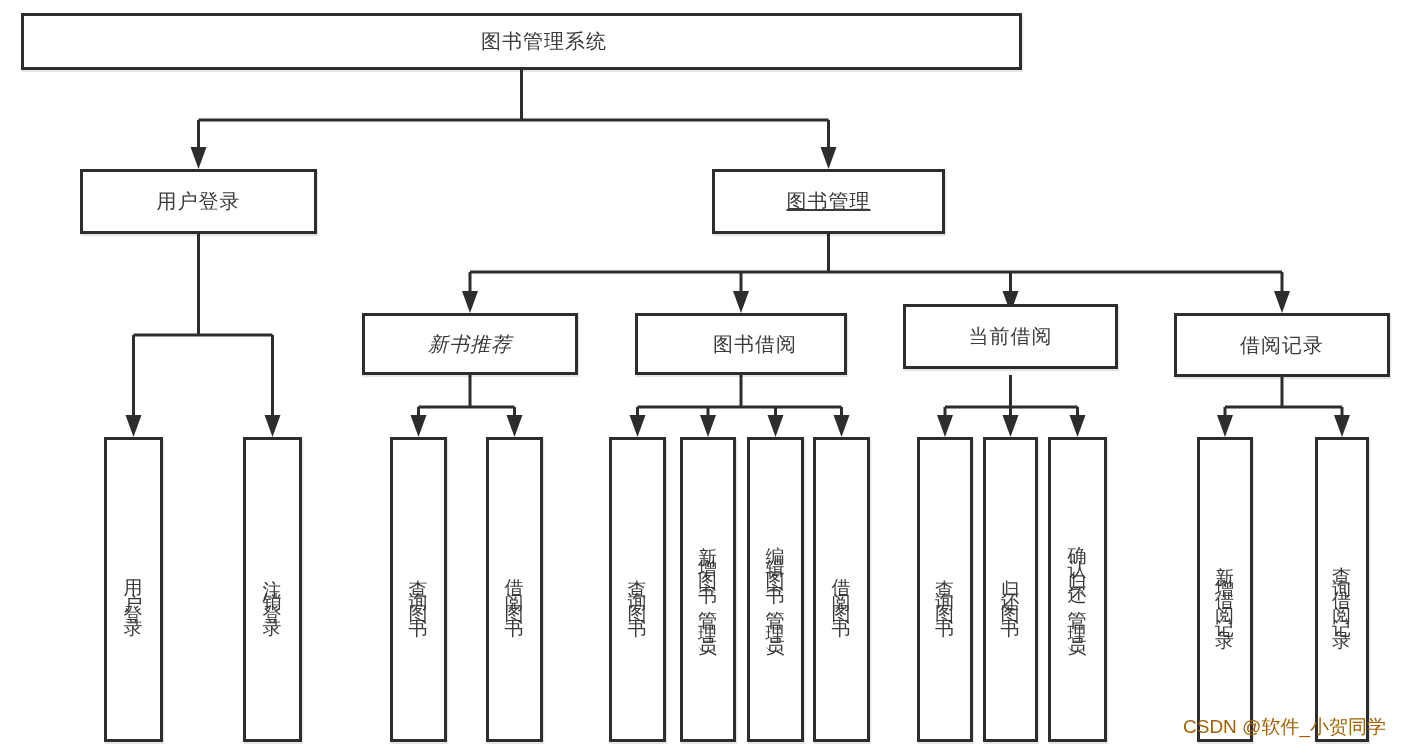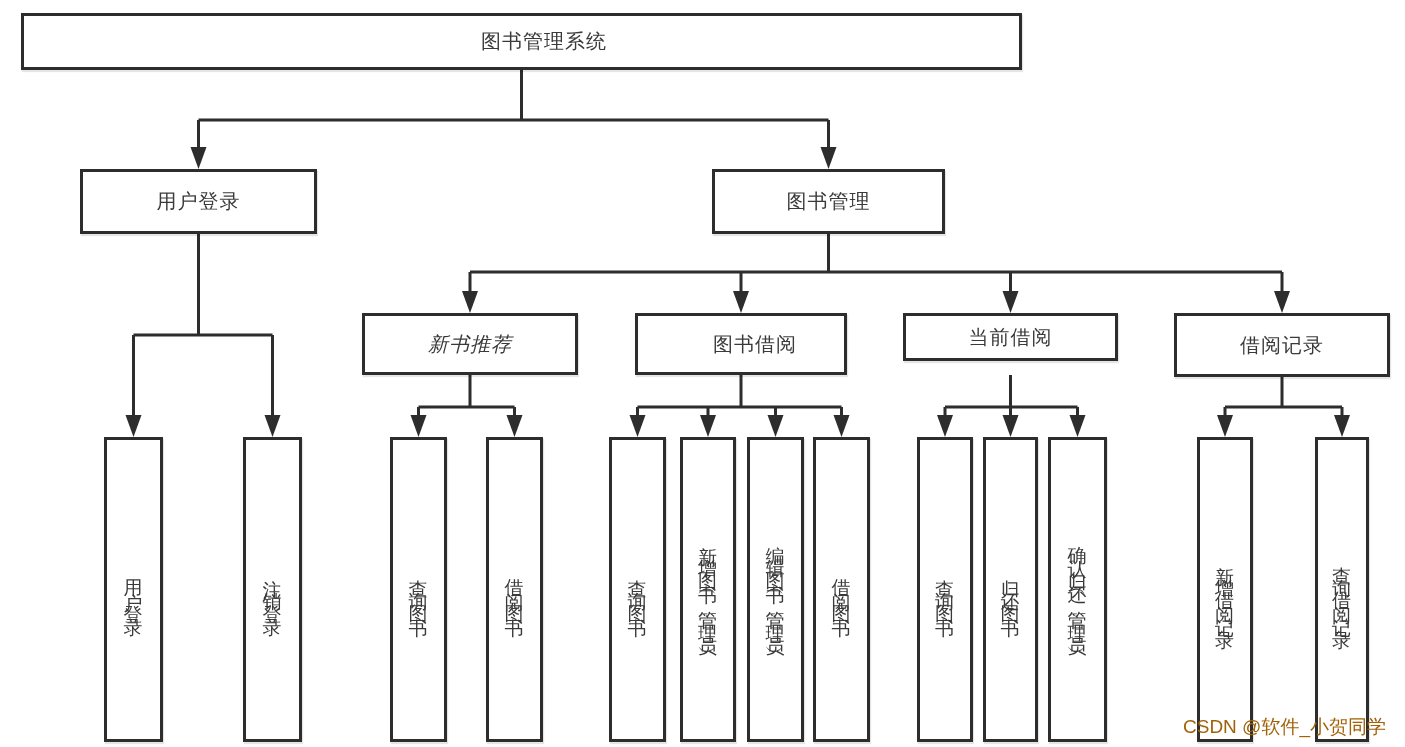--- a/index.html
+++ b/index.html
@@ -37,24 +37,24 @@
     writing-mode: vertical-rl;
     text-orientation: mixed;
     font-size: 19px;
     line-height: 1;
     letter-spacing: 13px;
     white-space: nowrap;
   }
   
   .n-root          { left: 21px;   top: 13px;  width: 1001px; height: 57px; padding-left: 45px; }
   .n-user-login    { left: 80px;   top: 169px; width: 237px;  height: 65px; }
-  .n-book-mgmt     { left: 712px;  top: 169px; width: 233px;  height: 65px; }
+  .n-book-mgmt     { left: 712px;  top: 169px; width: 233px;  height: 65px; text-decoration: underline; }
   .n-new-books     { left: 362px;  top: 313px; width: 216px;  height: 62px; font-style: italic; }
   .n-book-borrow   { left: 635px;  top: 313px; width: 212px;  height: 62px; padding-left: 28px; }
-  .n-cur-borrow    { left: 903px;  top: 313px; width: 215px;  height: 48px; font-family: Liberation Serif, serif; }
+  .n-cur-borrow    { left: 903px;  top: 304px; width: 215px;  height: 65px; font-family: Liberation Serif, serif; }
   .n-borrow-rec    { left: 1174px; top: 313px; width: 216px;  height: 64px; }
   .leaf            { top: 437px; height: 305px; }
   .l1  { left: 104px;  width: 59px; }
   .l2  { left: 243px;  width: 59px; }
   .l3  { left: 390px;  width: 57px; }
   .l4  { left: 486px;  width: 57px; }
   .l5  { left: 609px;  width: 57px; }
   .l6  { left: 680px;  width: 56px; }
   .l7  { left: 747px;  width: 57px; }
   .l8  { left: 813px;  width: 57px; }

